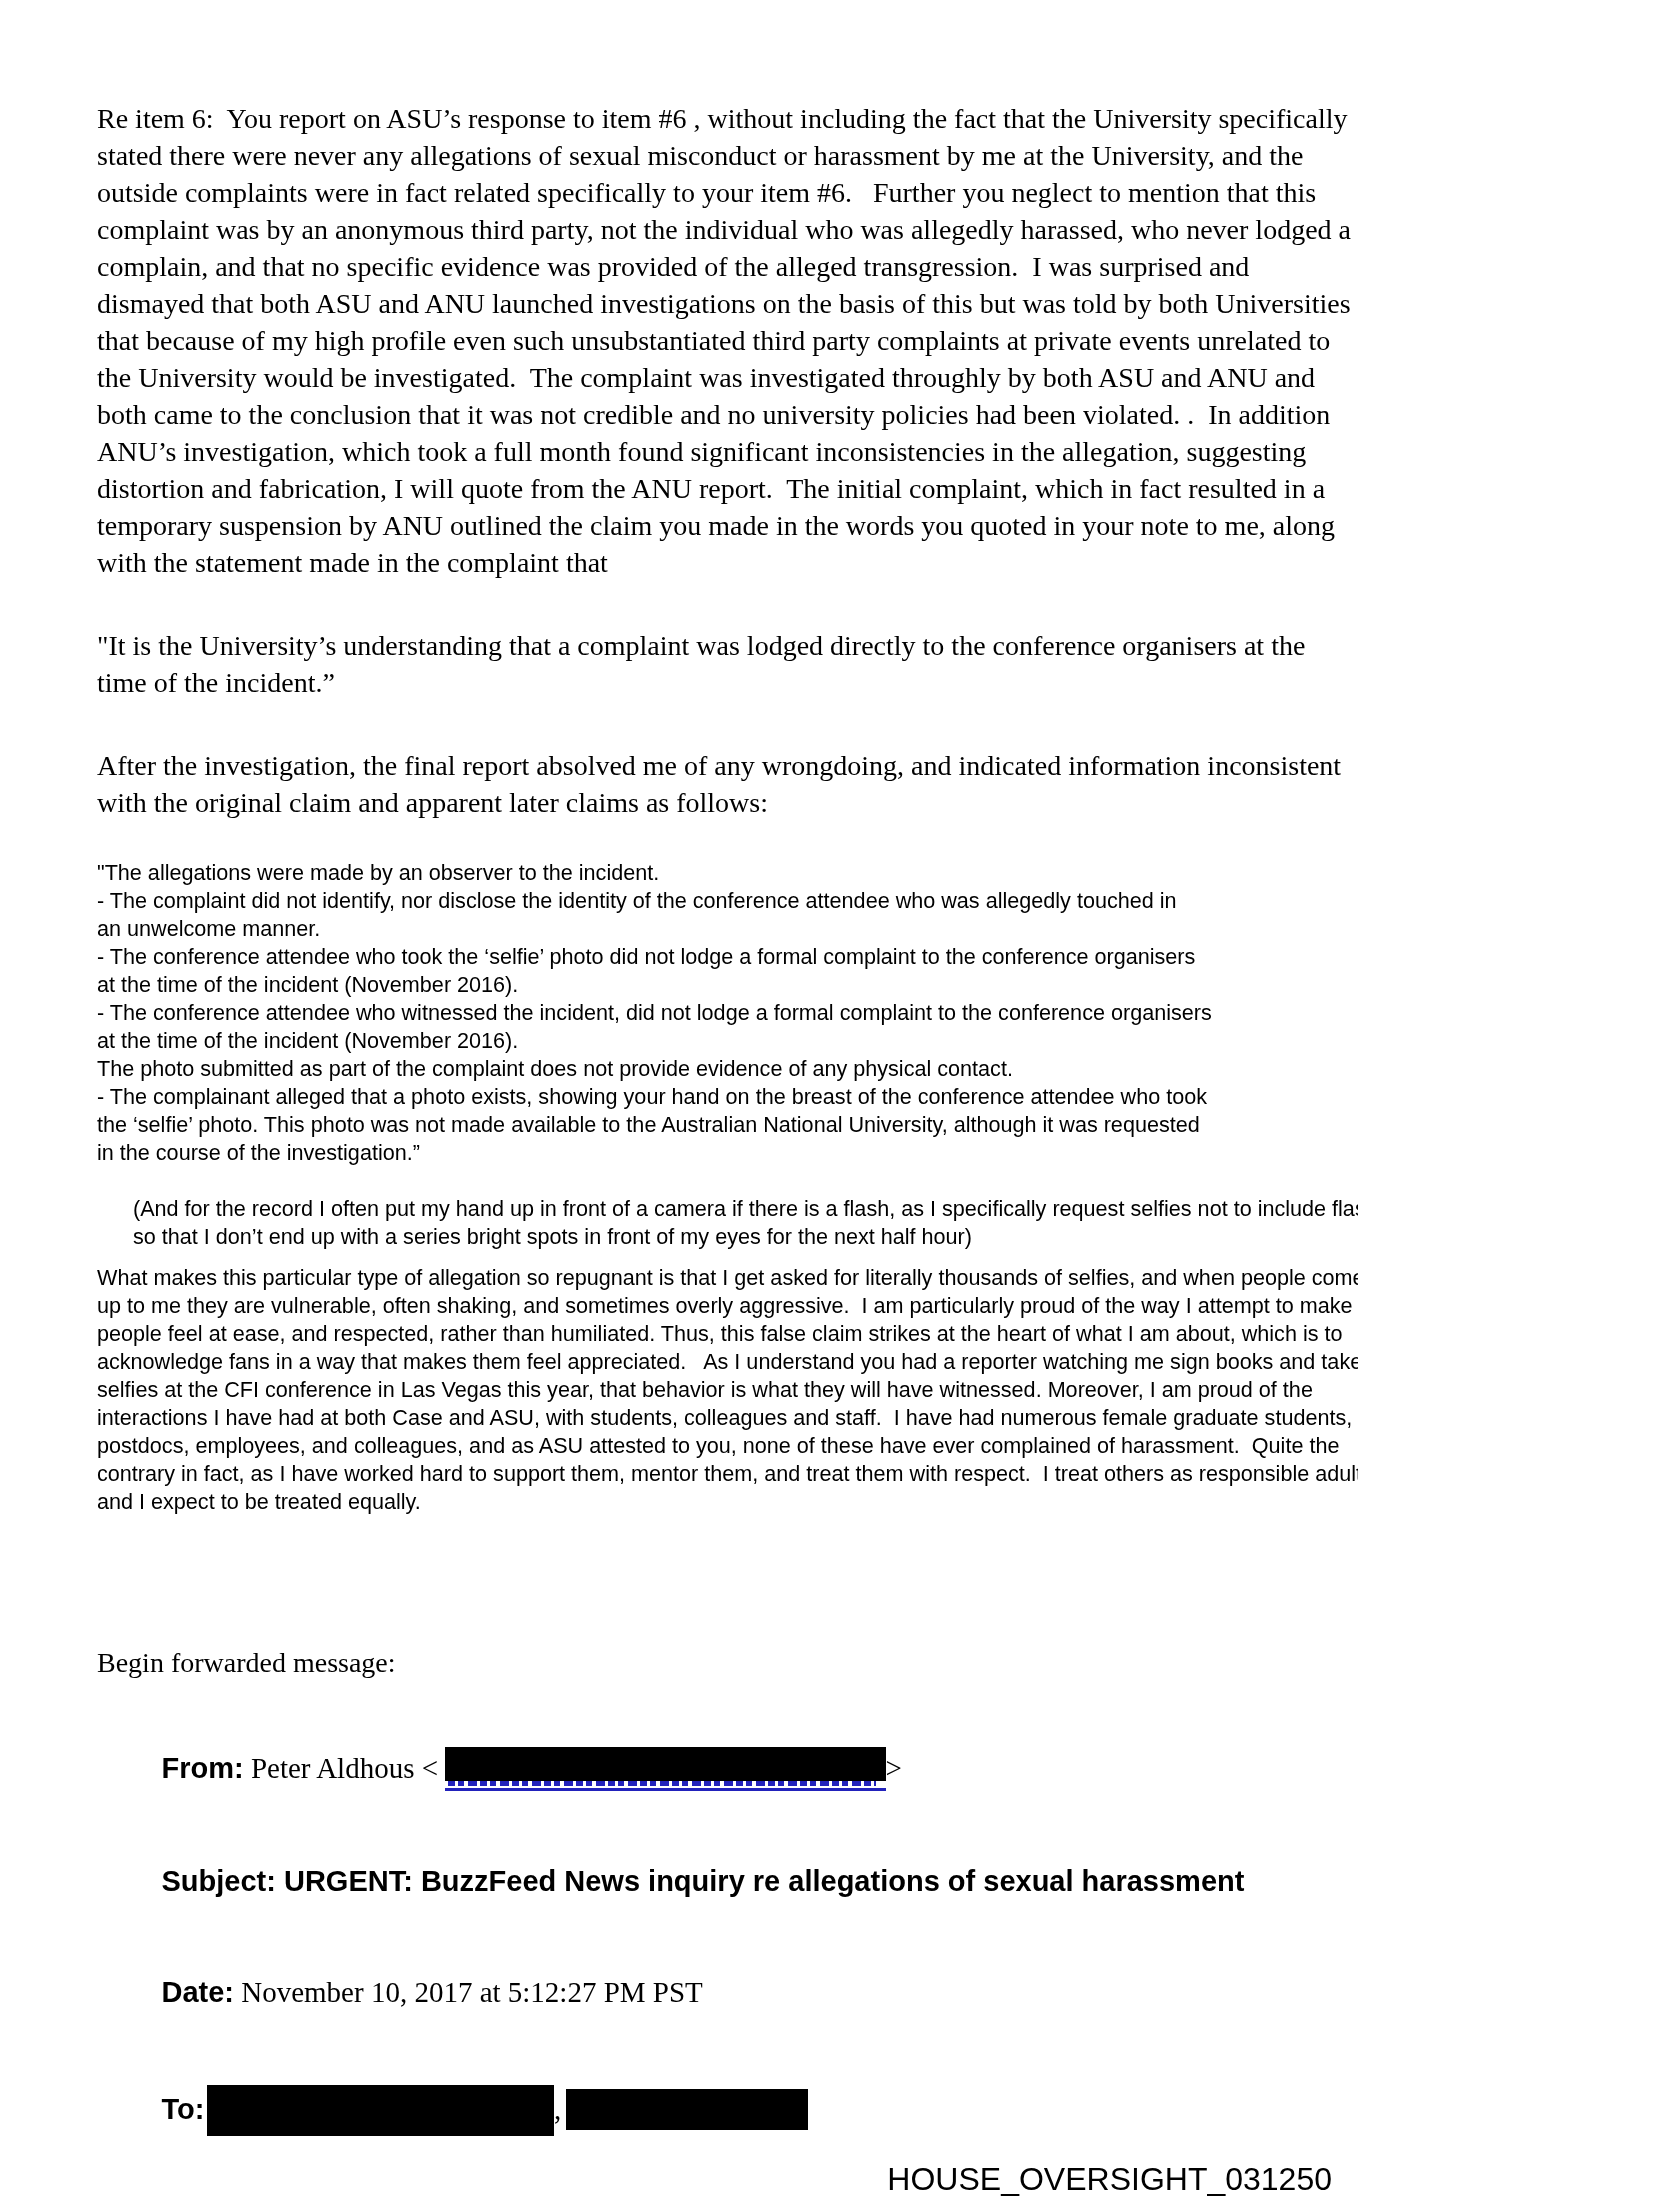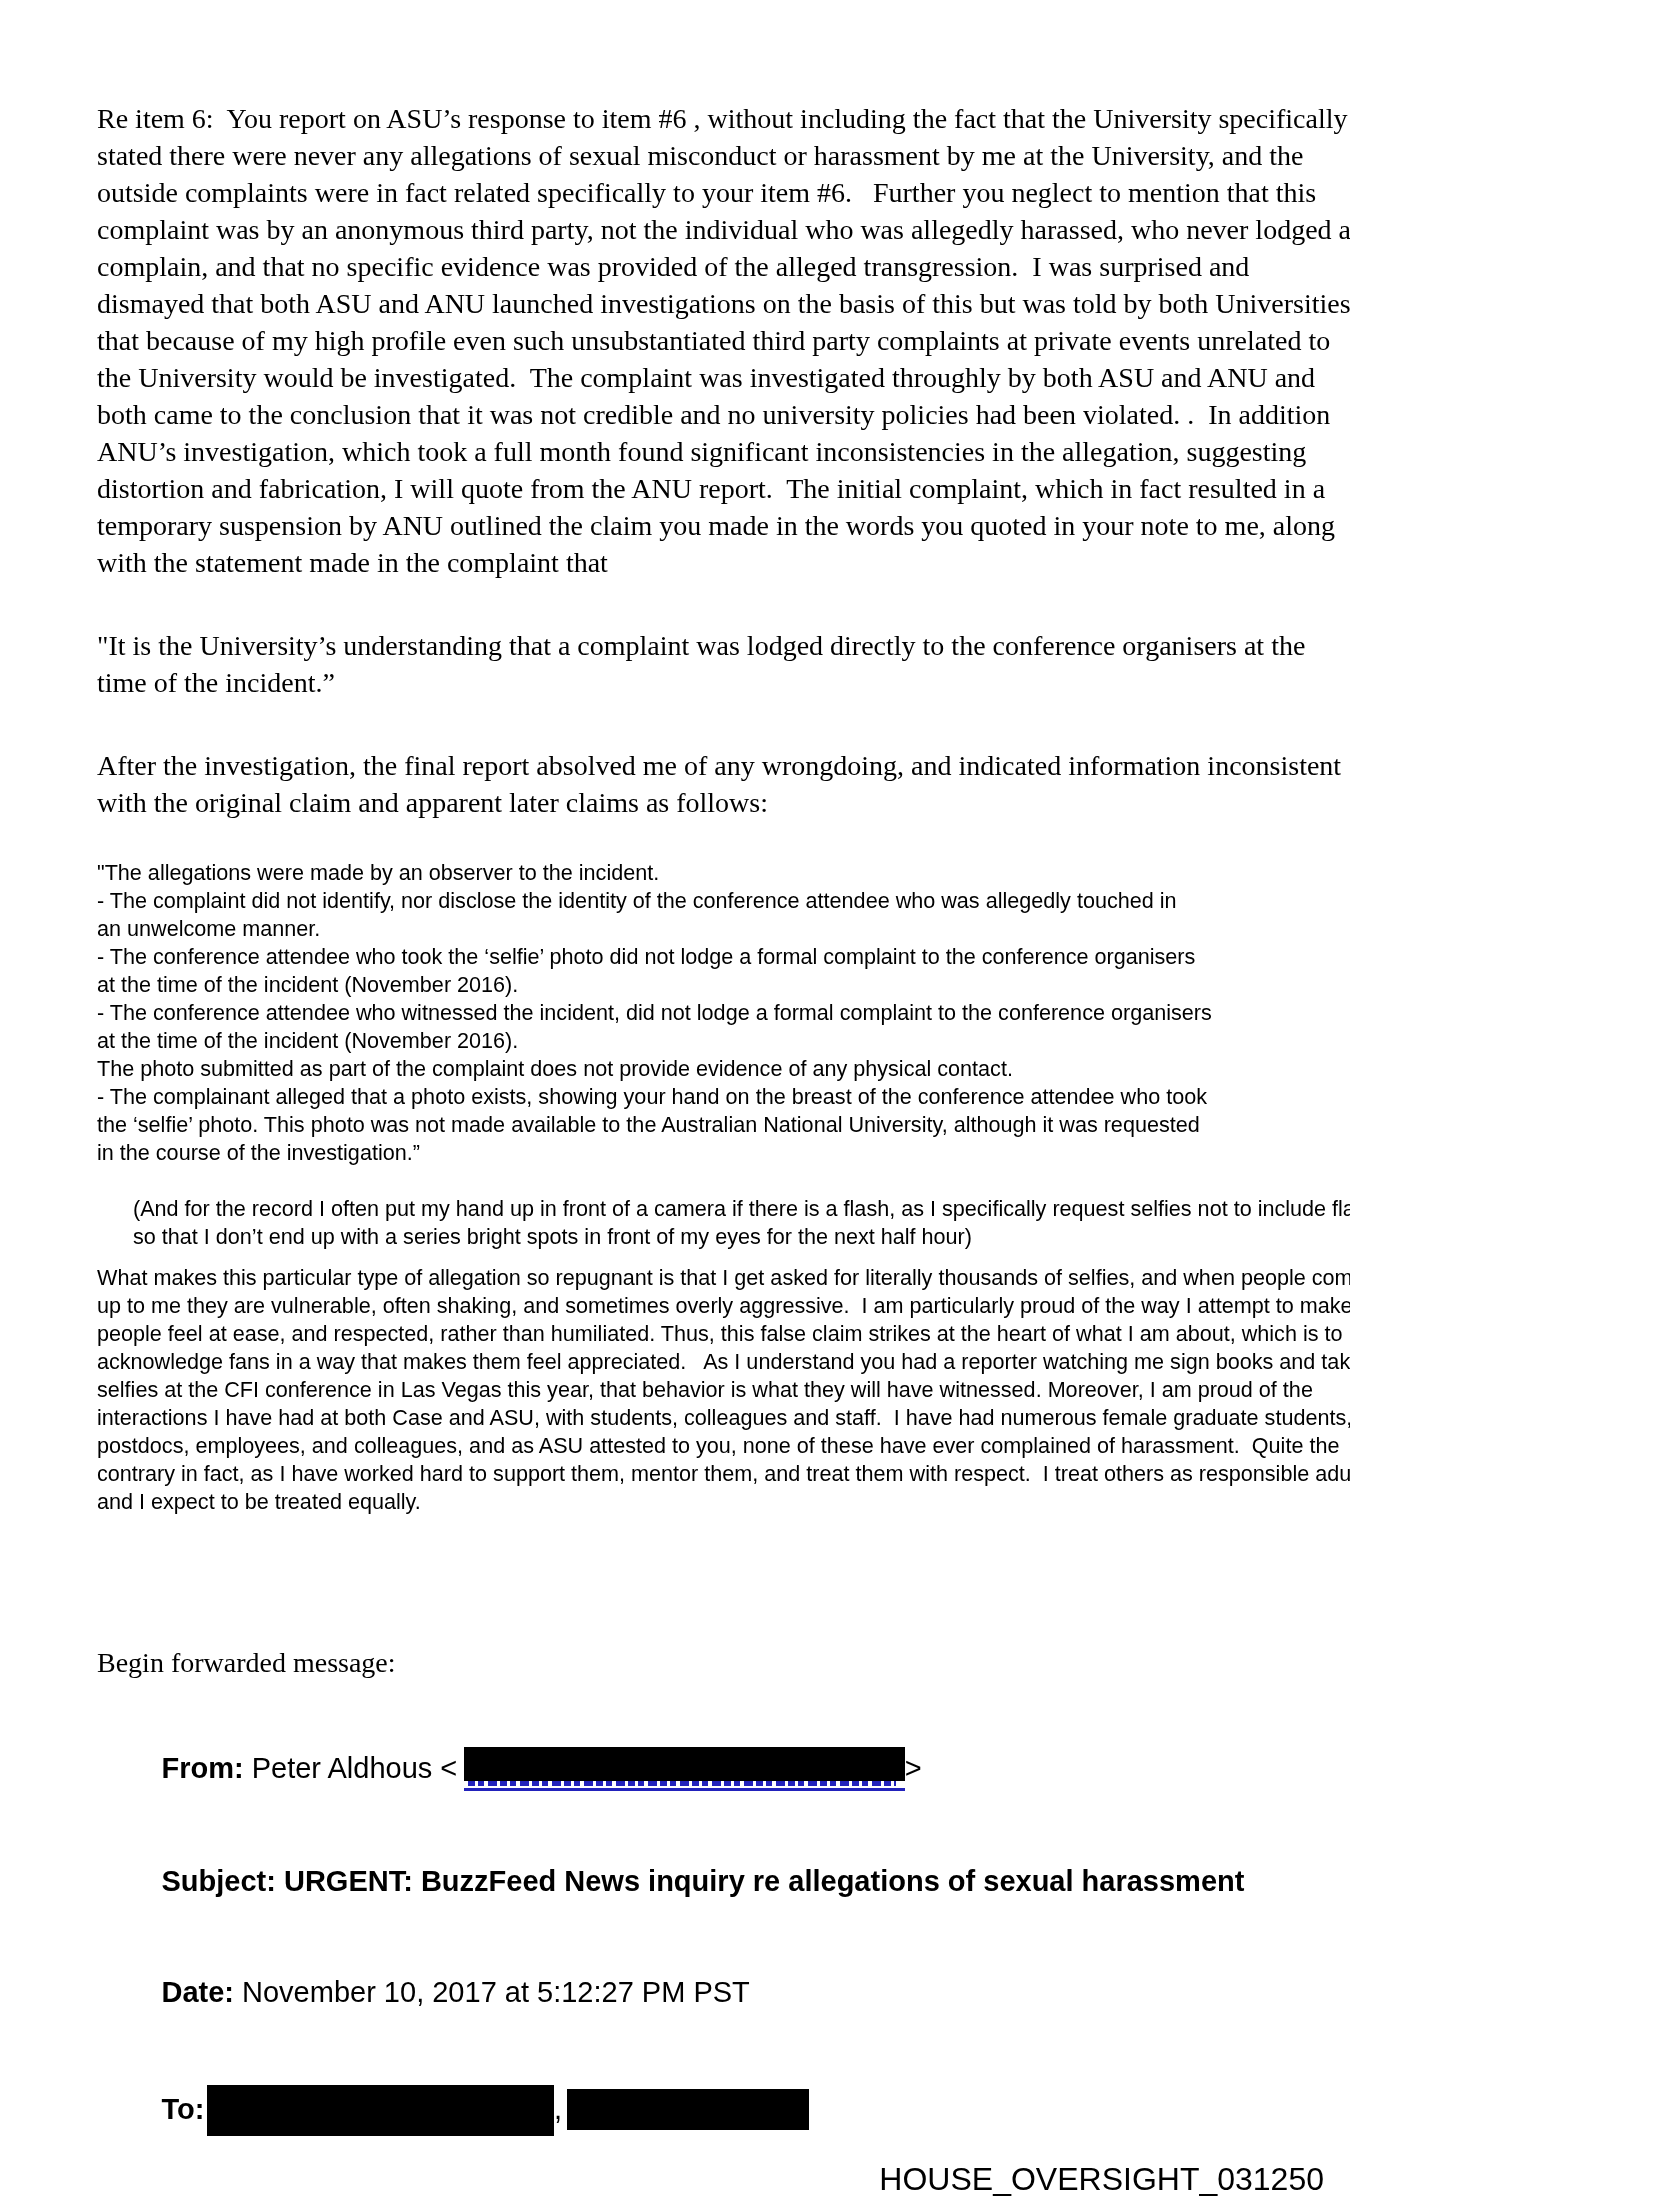--- a/index.html
+++ b/index.html
@@ -3,20 +3,21 @@
 <meta charset="utf-8">
 <style>
   html, body { margin:0; padding:0; background:#ffffff; }
   .page {
     position:relative;
     width:1350px;
     height:2205px;
     background:var(--page-white, #ffffff);
     color:var(--text-black, #000000);
     overflow:hidden;
+    padding-left:8px;
   }
   .content {
     position:absolute;
     left:97px;
     top:0;
     width:1545px;
   }
   .blk { margin:0; }
   .serif {
     font-family:"Liberation Serif", serif;
@@ -39,21 +40,21 @@
   .mt-begin  { margin-top:128px; }
   .mt-hdr    { margin-top:32px; }
 
   .hdr {
     font-family:"Liberation Sans", sans-serif;
     font-size:29px;
     line-height:37px;
     font-weight:bold;
     white-space:pre;
   }
-  .hdr .val { font-weight:normal; }
+  .hdr .val { font-weight:normal;font-family:Liberation Serif, serif; }
 
   
   .redact-link {
     display:inline-block;
     position:relative;
     width:441px;
     height:38px;
     vertical-align:-10.5px;
     margin-left:6.5px;
   }

